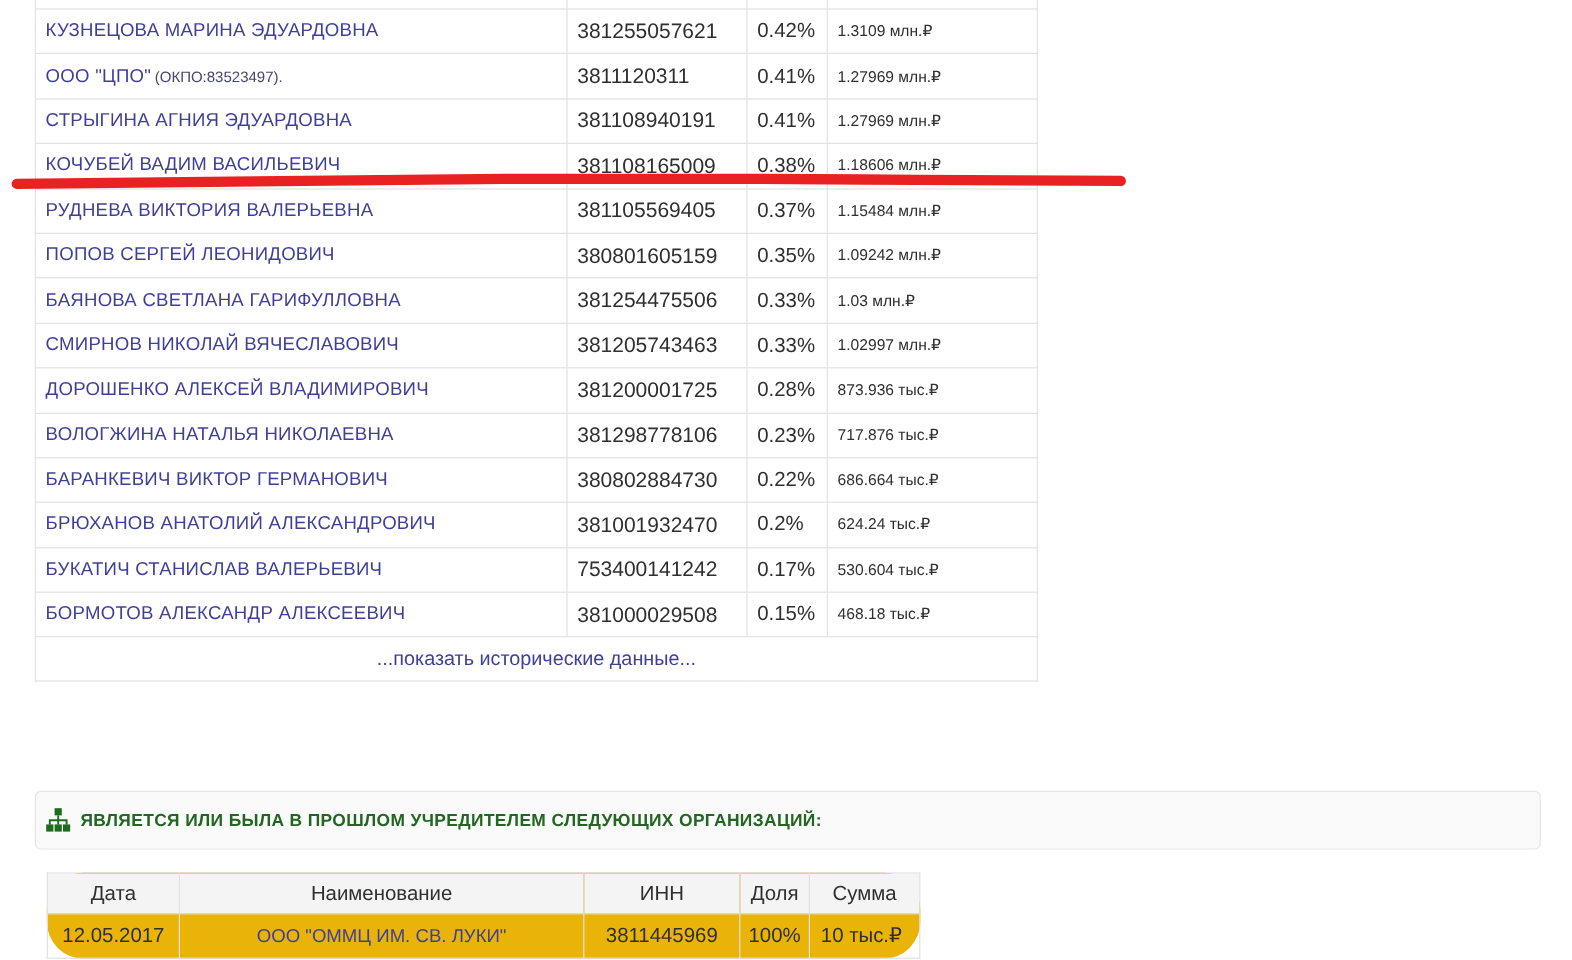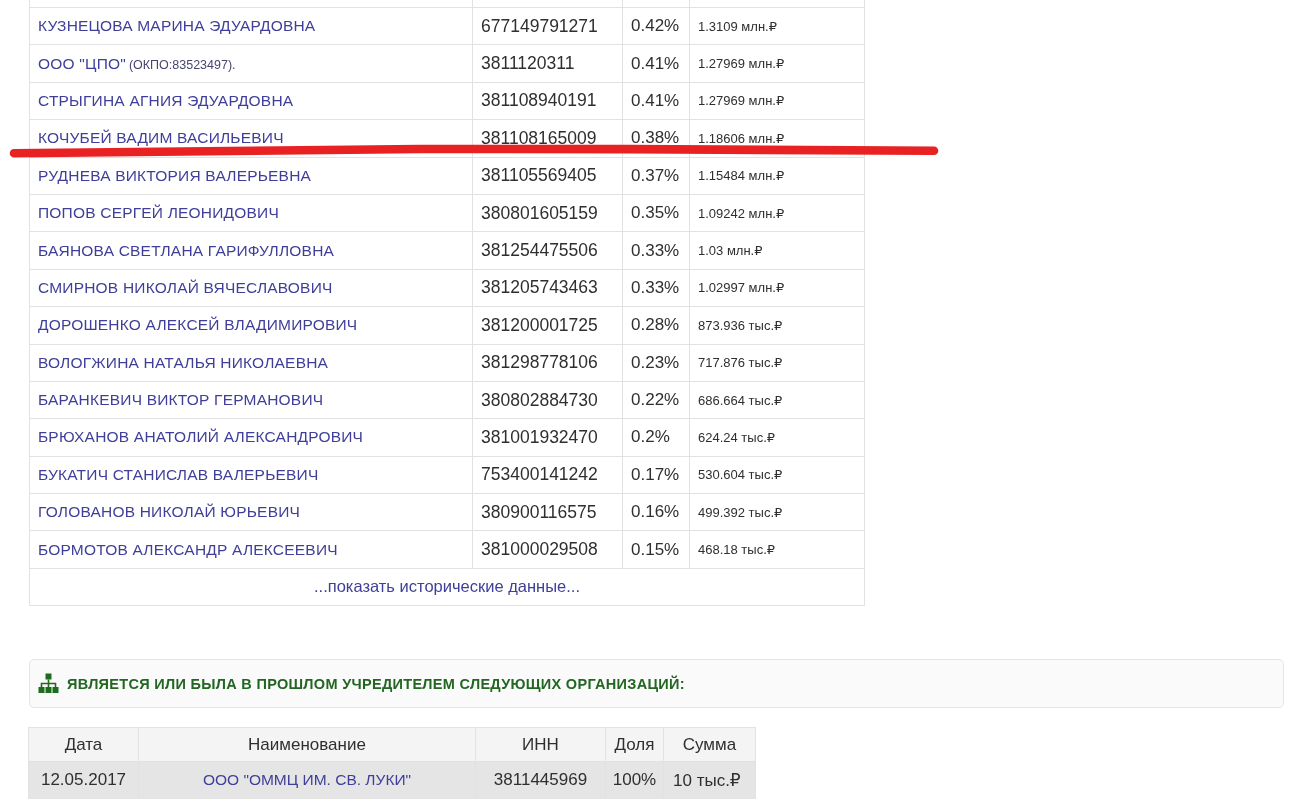--- a/index.html
+++ b/index.html
@@ -46,22 +46,22 @@
     background:#fafafa;border:1px solid #e5e5e5;border-radius:5px;
     display:flex;align-items:center;padding-left:8px;
     box-sizing:content-box;
   }
   .founder-title{
     color:#226622;font-size:14.5px;font-weight:700;letter-spacing:.3px;
     margin-left:8px;
   }
   
   .tbl2{
-    position:absolute;left:28px;top:727px;
-    border-collapse:collapse;table-layout:fixed;background:#e5e5e5;
+    position:absolute;left:39px;top:727px;
+    border-collapse:collapse;table-layout:fixed;background:#eab308;border-radius:31px;
   }
   .tbl2 th,.tbl2 td{
     border:1px solid #e2e2e2;white-space:nowrap;overflow:hidden;
     vertical-align:middle;
   }
   .tbl2 th{
     background:#f4f4f4;font-weight:400;color:#2f2f2f;font-size:17px;
     height:33px;text-align:center;padding:0 6px;
   }
   .tbl2 td{height:36px;text-align:center;font-size:17px;color:#2f2f2f;padding:0 6px;}
@@ -86,21 +86,21 @@
   <tbody id="tbl1-body">
     <tr class="spacer">
       <td></td>
         <td></td>
       <td></td>
         <td></td>
     </tr>
 
     <tr class="r">
         <td><a class="name-link">КУЗНЕЦОВА МАРИНА ЭДУАРДОВНА</a></td>
-        <td class="num">677149791271</td>
+        <td class="num">381255057621</td>
         <td class="pct">0.42%</td>
         <td class="amt">1.3109 млн.₽</td>
       </tr>
       <tr class="r">
         <td><a class="name-link">ООО "ЦПО"</a><span class="name-note">(ОКПО:83523497).</span></td>
         <td class="num">3811120311</td>
         <td class="pct">0.41%</td>
         <td class="amt">1.27969 млн.₽</td>
       </tr>
       <tr class="r">
@@ -161,26 +161,20 @@
         <td><a class="name-link">БРЮХАНОВ АНАТОЛИЙ АЛЕКСАНДРОВИЧ</a></td>
         <td class="num">381001932470</td>
         <td class="pct">0.2%</td>
         <td class="amt">624.24 тыс.₽</td>
       </tr>
       <tr class="r">
         <td><a class="name-link">БУКАТИЧ СТАНИСЛАВ ВАЛЕРЬЕВИЧ</a></td>
         <td class="num">753400141242</td>
         <td class="pct">0.17%</td>
         <td class="amt">530.604 тыс.₽</td>
-      </tr>
-      <tr class="r">
-        <td><a class="name-link">ГОЛОВАНОВ НИКОЛАЙ ЮРЬЕВИЧ</a></td>
-        <td class="num">380900116575</td>
-        <td class="pct">0.16%</td>
-        <td class="amt">499.392 тыс.₽</td>
       </tr>
       <tr class="r">
         <td><a class="name-link">БОРМОТОВ АЛЕКСАНДР АЛЕКСЕЕВИЧ</a></td>
         <td class="num">381000029508</td>
         <td class="pct">0.15%</td>
         <td class="amt">468.18 тыс.₽</td>
       </tr>
       <tr>
       <td class="foot" colspan="4">
         <a class="foot-link">...показать исторические данные...</a>

